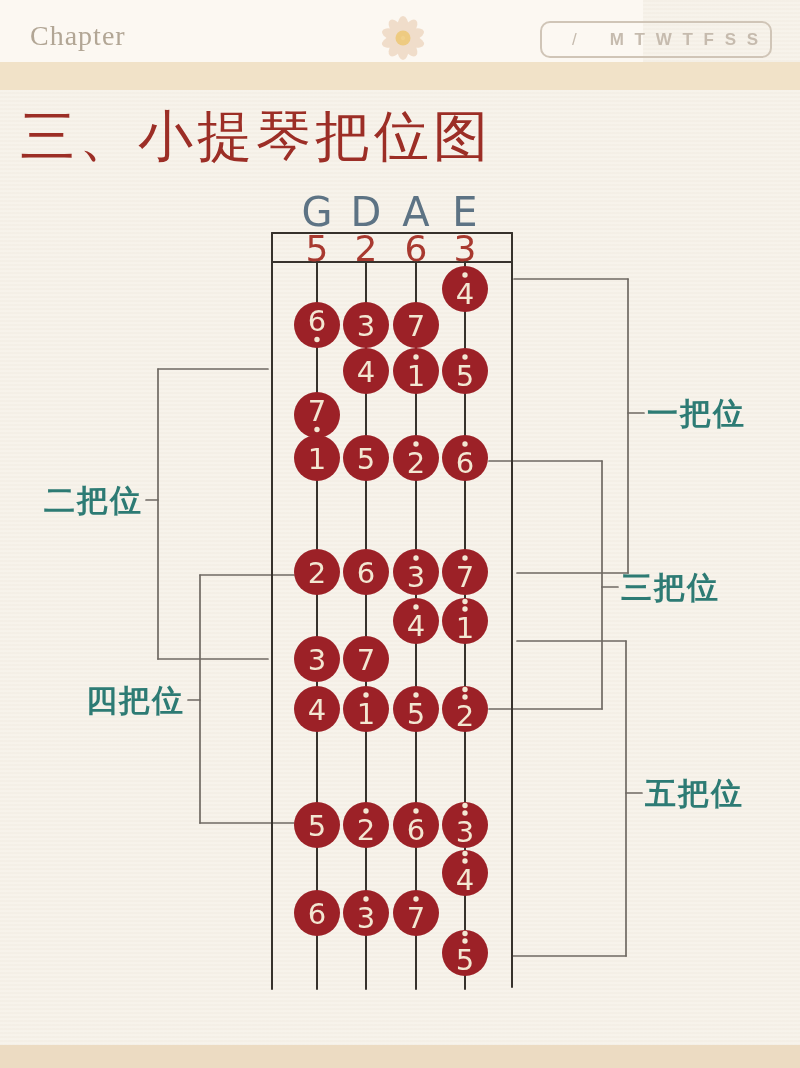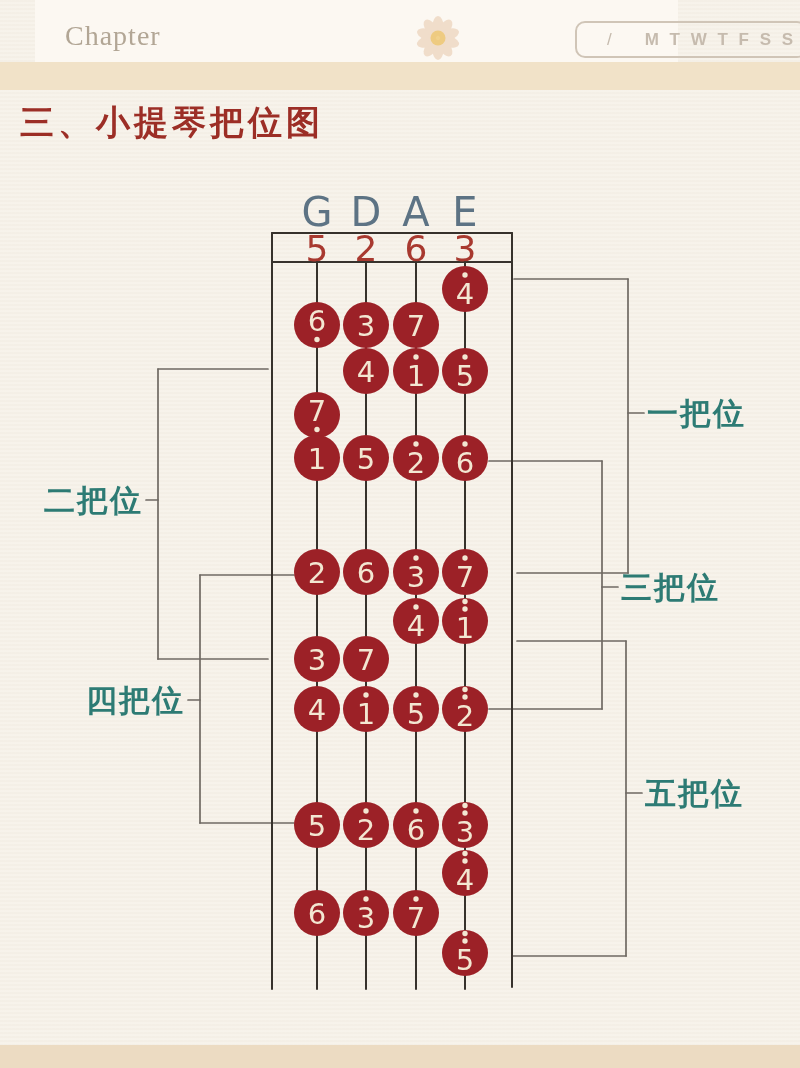--- a/index.html
+++ b/index.html
@@ -1,31 +1,31 @@
 <!DOCTYPE html>
 <html><head>
 <meta charset="utf-8">
 <style>
   html,body{margin:0;padding:0;background:#e9e4da;}
   .page{position:relative;width:800px;height:1068px;background:#f6f1e8;
         font-family:"DejaVu Sans",sans-serif;overflow:hidden;
         background-image:repeating-linear-gradient(0deg, rgba(255,255,255,.12) 0 2px, rgba(0,0,0,.008) 2px 4px);}
-  .header{position:absolute;left:0;top:0;width:643px;height:62px;background:#fcf8f2;margin-left:35px;}
+  .header{position:absolute;left:0;top:0;width:643px;height:62px;background:#fcf8f2;}
   .chapter{position:absolute;left:30px;top:20px;font-family:"Liberation Serif",serif;
            font-size:28px;color:#b2a695;letter-spacing:1px;}
   .flower{position:absolute;left:380px;top:14px;}
   .weekbox{position:absolute;left:540px;top:21px;width:232px;height:37px;
            border:2px solid #d0c5b7;border-radius:10px;box-sizing:border-box;
            display:flex;align-items:center;color:#c6bbae;
            font-family:"Liberation Sans",sans-serif;}
   .weekbox .slash{margin-left:30px;font-size:17px;}
   .weekbox .days{margin-left:33px;letter-spacing:3px;font-size:17px;white-space:nowrap;font-weight:bold;}
   .band-top{position:absolute;left:0;top:62px;width:800px;height:28px;background:#f1e2c8;}
   .band-bottom{position:absolute;left:0;top:1045px;width:800px;height:23px;background:#ecdbc2;}
-  .title{position:absolute;left:20px;top:100px;font-size:34px;font-weight:bold;
+  .title{position:absolute;left:20px;top:100px;font-size:55px;font-weight:normal;
          color:#9c2e26;letter-spacing:4px;font-family:"DejaVu Sans",sans-serif;}
   svg.diagram{position:absolute;left:0;top:0;}
 </style>
 </head>
 <body>
 
 <div class="page">
 
   <div class="header">
     <div class="chapter">Chapter</div>

